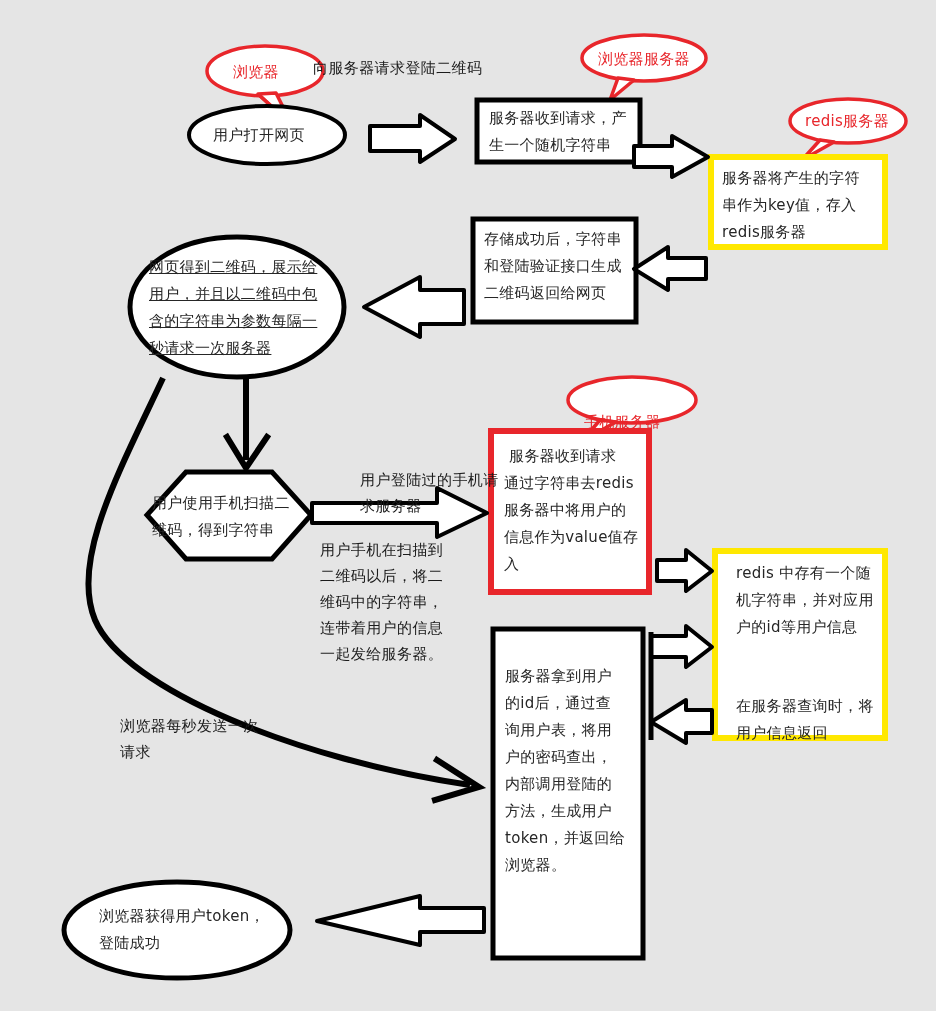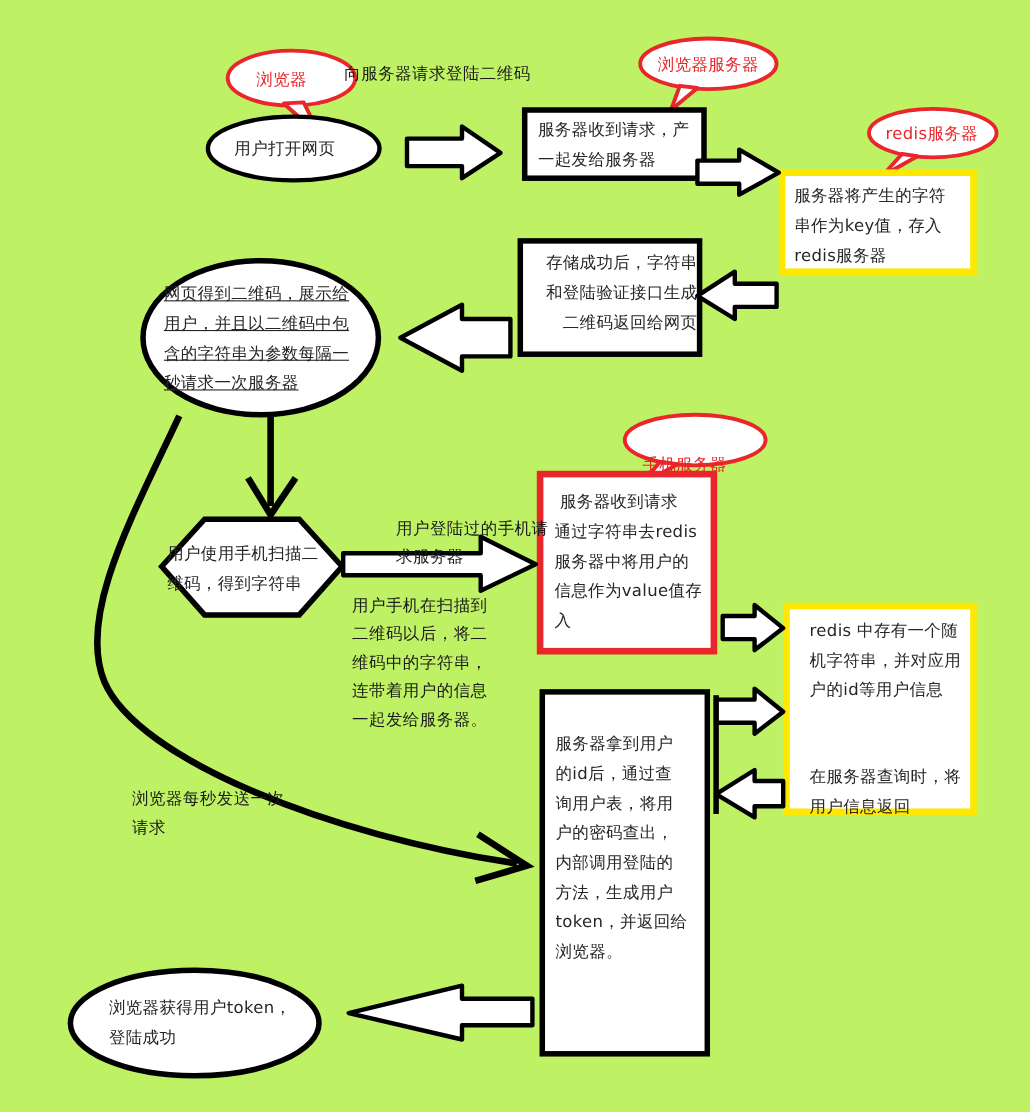--- a/index.html
+++ b/index.html
@@ -4,21 +4,21 @@
 <style>
   html,body{margin:0;padding:0;background:#ffffff;}
   body{
     font-family:"DejaVu Sans","Liberation Sans",sans-serif;
     -webkit-font-smoothing:antialiased;
   }
   #stage{
     position:relative;
     width:936px;
     height:1011px;
-    background:#bef264;
+    background:#e5e5e5;
     overflow:hidden;
   }
   #svg-layer{
     position:absolute;
     left:0; top:0;
     width:936px;
     height:1011px;
   }
   .txt{
     position:absolute;
@@ -139,27 +139,27 @@
 
   <div class="callout-text" style="left:805px; top:111px;">redis服务器</div>
 
   <div class="callout-text" style="left:584px; top:412px;text-align:center;">手机服务器</div>
 
   <div class="txt" style="left:313px; top:55px;font-family:Liberation Serif, serif;">向服务器请求登陆二维码</div>
 
   <div class="ell-text" style="left:213px; top:122px;">用户打开网页</div>
 
   <div class="box-text" style="left:489px; top:105px; width:150px;">服务器收到请求，产
-一起发给服务器</div>
+生一个随机字符串</div>
 
   <div class="box-text" style="left:722px; top:165px; width:160px;">服务器将产生的字符
 串作为key值，存入
 redis服务器</div>
 
-  <div class="box-text" style="left:484px; top:226px; width:150px;text-align:right;">存储成功后，字符串
+  <div class="box-text" style="left:484px; top:226px; width:150px;">存储成功后，字符串
 和登陆验证接口生成
 二维码返回给网页</div>
 
   <div class="ell-text" style="left:149px; top:254px; width:190px;text-decoration:underline;">网页得到二维码，展示给
 用户，并且以二维码中包
 含的字符串为参数每隔一
 秒请求一次服务器</div>
 
   <div class="ell-text" style="left:152px; top:490px; width:160px;">用户使用手机扫描二
 维码，得到字符串</div>

